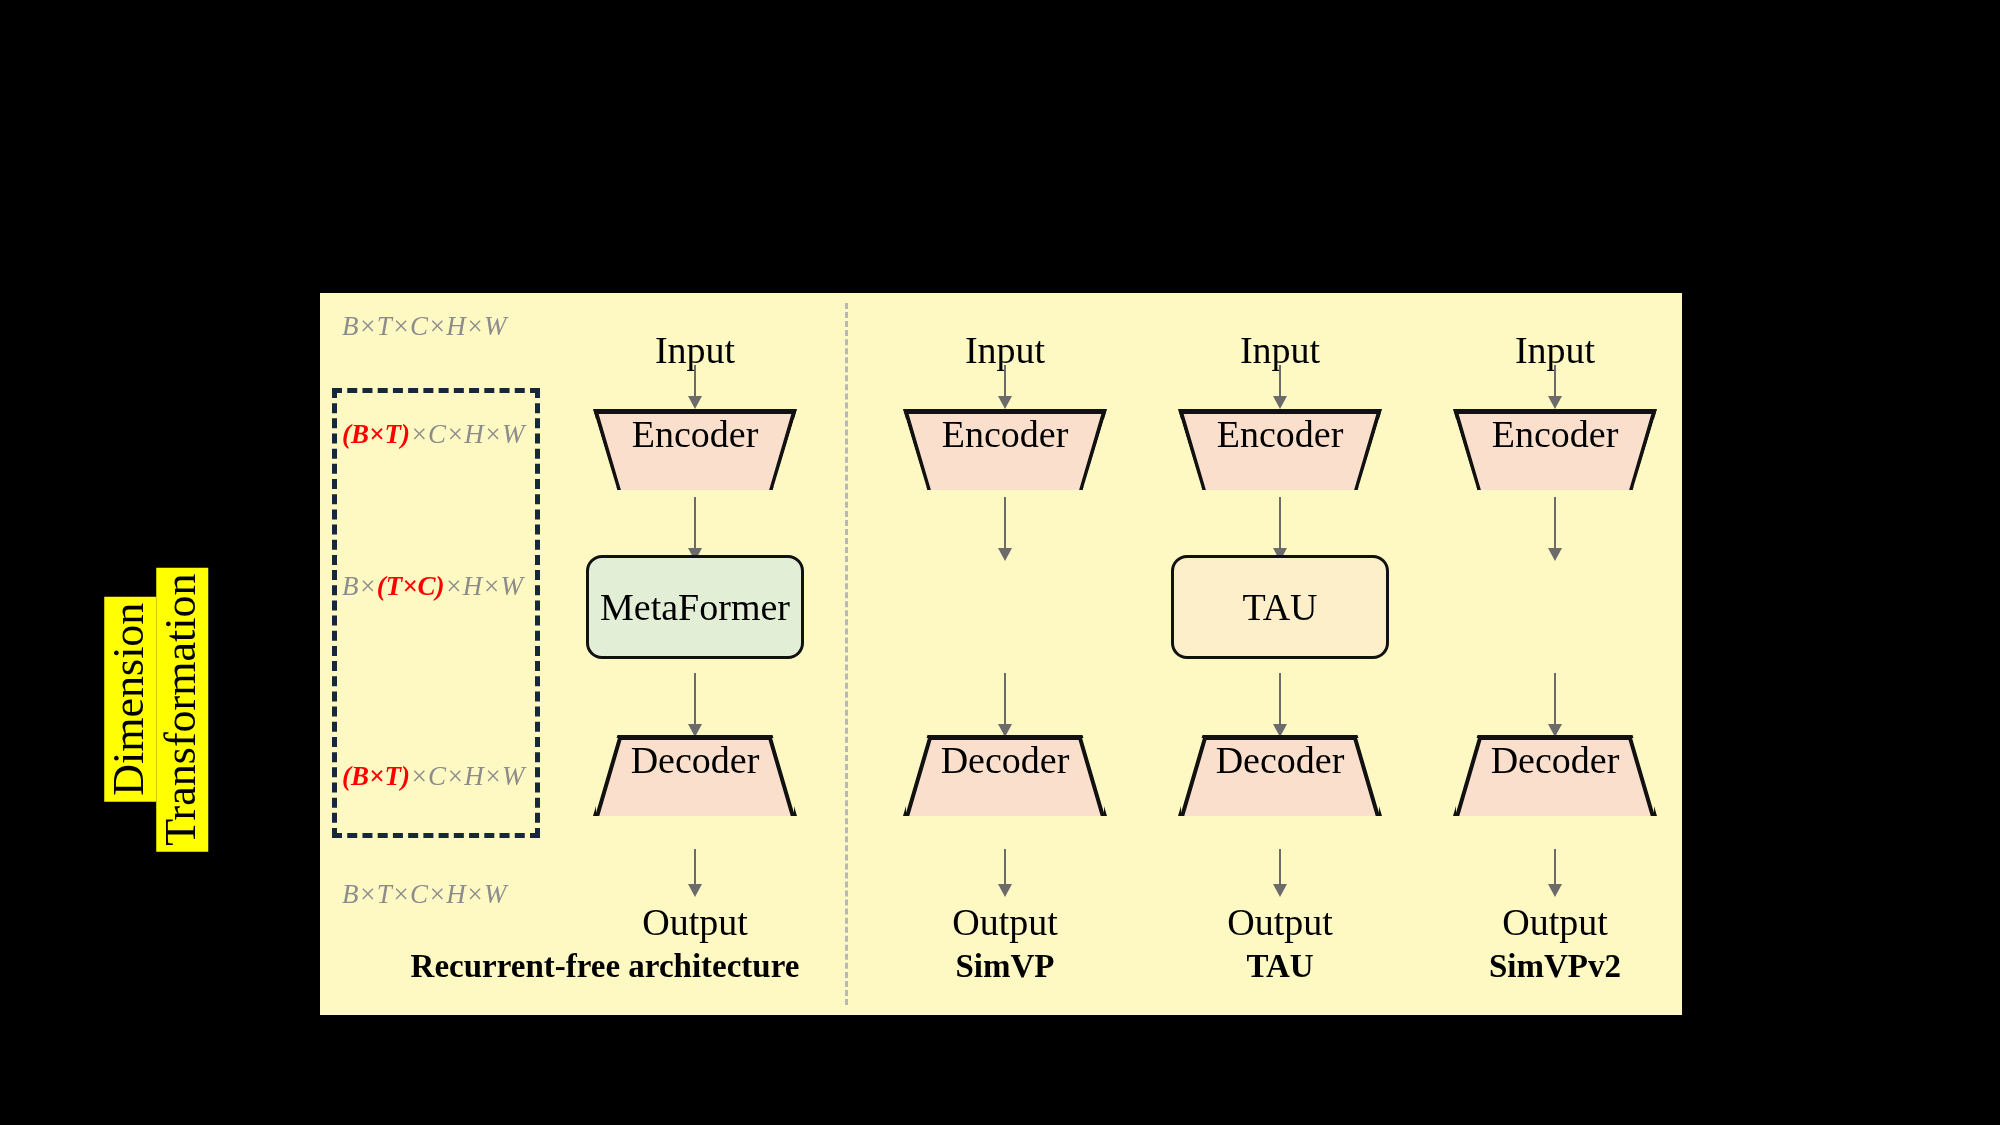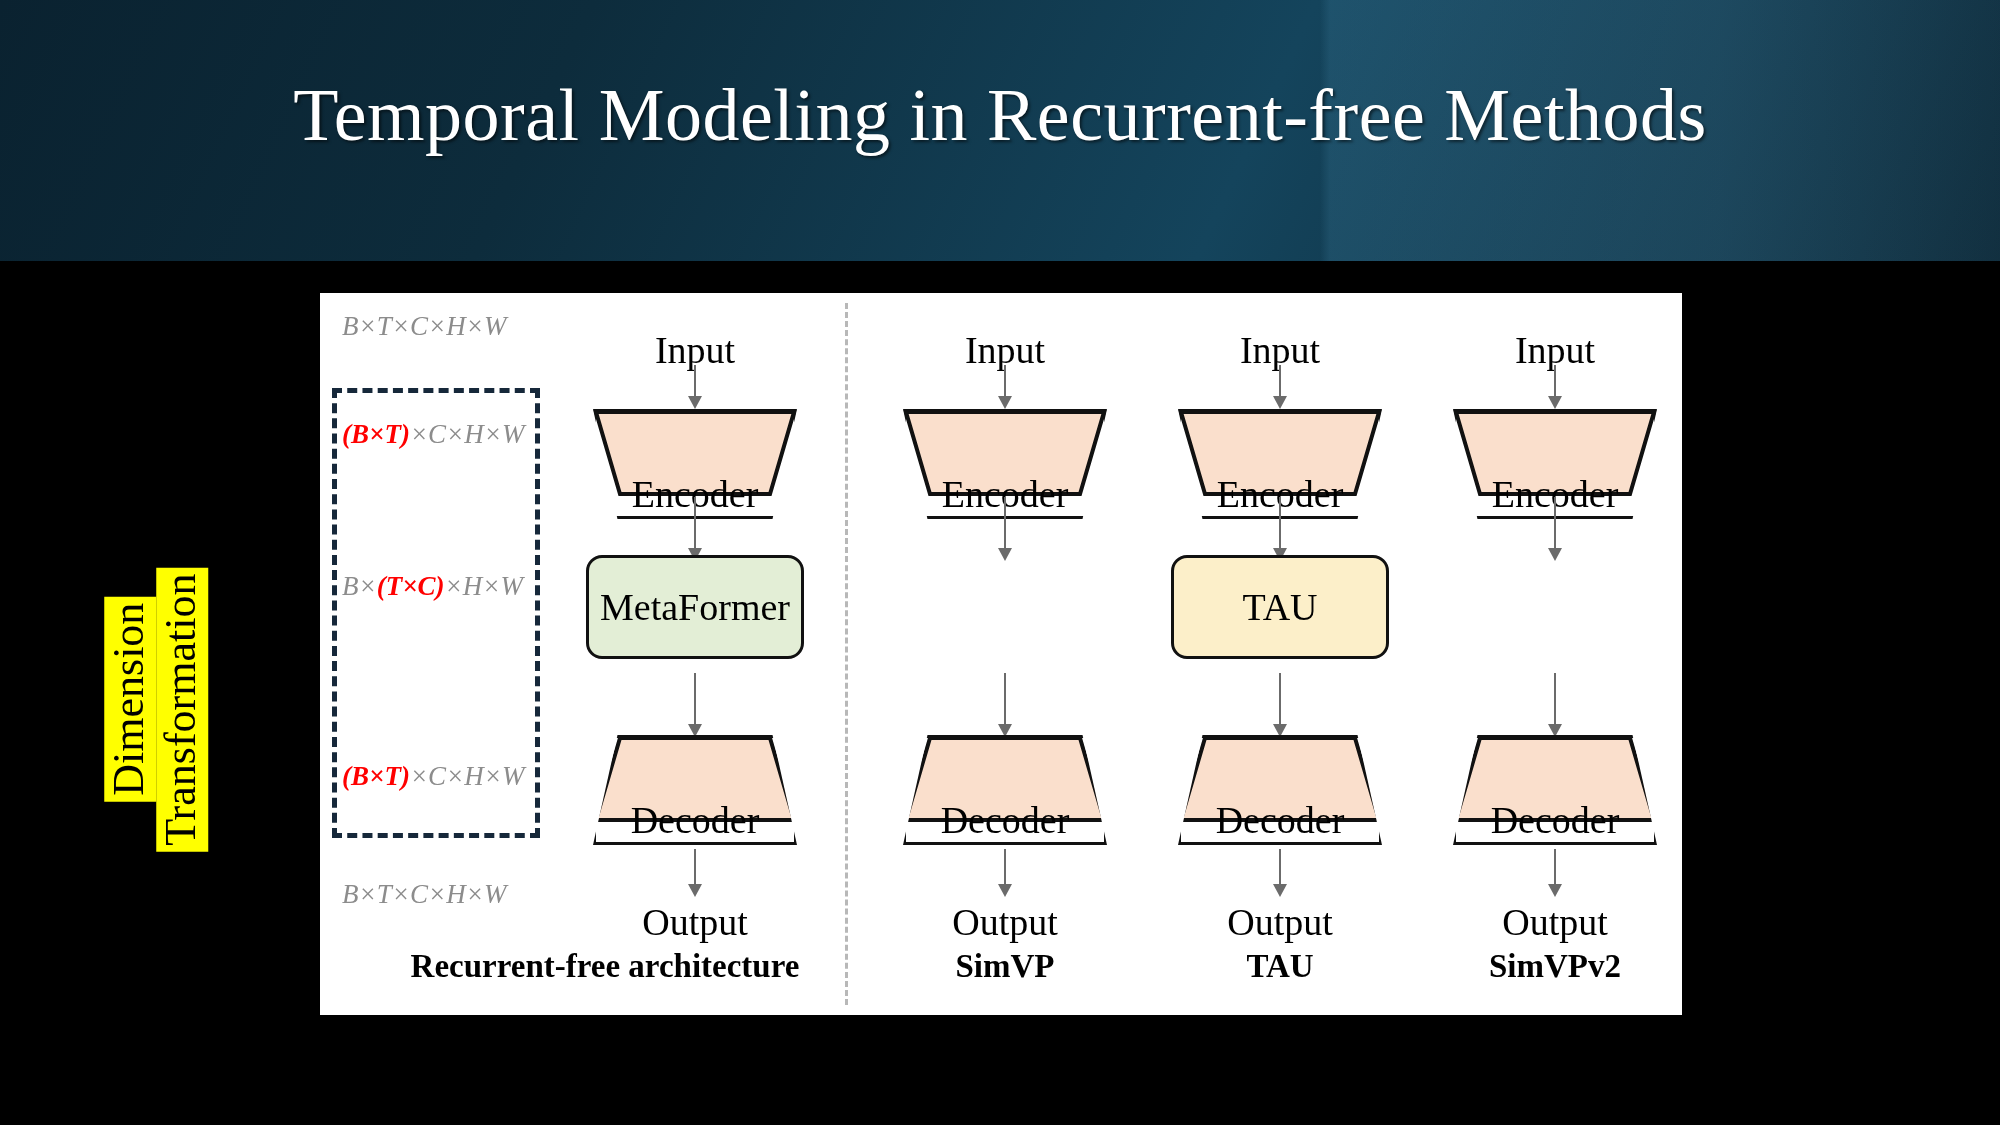--- a/index.html
+++ b/index.html
@@ -59,21 +59,21 @@
     font-family: "Liberation Serif", "DejaVu Serif", serif;
   }
   #vlabel-1 { left: 4px;  top: 295px; }
   #vlabel-2 { left: 56px; top: 345px; }
 
   
   #panel {
     position: absolute;
     left: 320px; top: 293px;
     width: 1362px; height: 722px;
-    background: #ffffff;
+    background: #fef9c3;
   }
 
   
   #dashed-region {
     position: absolute;
     left: 12px; top: 95px;
     width: 208px; height: 450px;
     border: 5px dashed #16283a;
   }
 
@@ -137,24 +137,24 @@
   }
   .arrow-a { top: 62px;  height: 42px; }
   .arrow-b { top: 194px; height: 62px; }
   .arrow-c { top: 370px; height: 62px; }
   .arrow-d { top: 546px; height: 46px; }
 
   
   .trap {
     position: absolute;
     left: 13px;
-    width: 204px; height: 110px;
+    width: 204px; height: 81px;
     background: #fadfcc;
     border: 3px solid #111;
-    display: flex; align-items: flex-end; justify-content: center;
+    display: flex; align-items: flex-start; justify-content: center;
     font-size: 38px; color: #000;
   }
   .trap-enc { top: 106px; clip-path: polygon(0% 0%, 100% 0%, 88% 100%, 12% 100%); }
   .trap-dec { top: 432px; clip-path: polygon(12% 0%, 88% 0%, 100% 100%, 0% 100%); }
   
   .trap svg { position: absolute; left: -3px; top: -3px; overflow: visible; }
   .trap span { position: relative; z-index: 2; }
 
   
   .core {
@@ -180,23 +180,20 @@
   #cap-0 { left: 60px;  width: 450px; }
   #cap-1 { left: 570px; width: 230px; }
   #cap-2 { left: 845px; width: 230px; }
   #cap-3 { left: 1120px; width: 230px; }
 </style>
 </head>
 <body>
 
 <div id="slide">
 
-  <div id="header">
-    <div id="title">Temporal Modeling in Recurrent-free Methods</div>
-  </div>
 
   <div id="side-label">
     <div class="vlabel" id="vlabel-1" style="background: rgb(255, 255, 0); color: rgb(0, 0, 0);">Dimension</div>
     <div class="vlabel" id="vlabel-2" style="background: rgb(255, 255, 0); color: rgb(0, 0, 0);">Transformation</div>
   </div>
 
   <div id="panel">
 
     <div id="dashed-region" style="border-color: rgb(22, 40, 58);"></div>
     <div id="divider" style="border-left-color: rgb(184, 184, 184);"></div>

